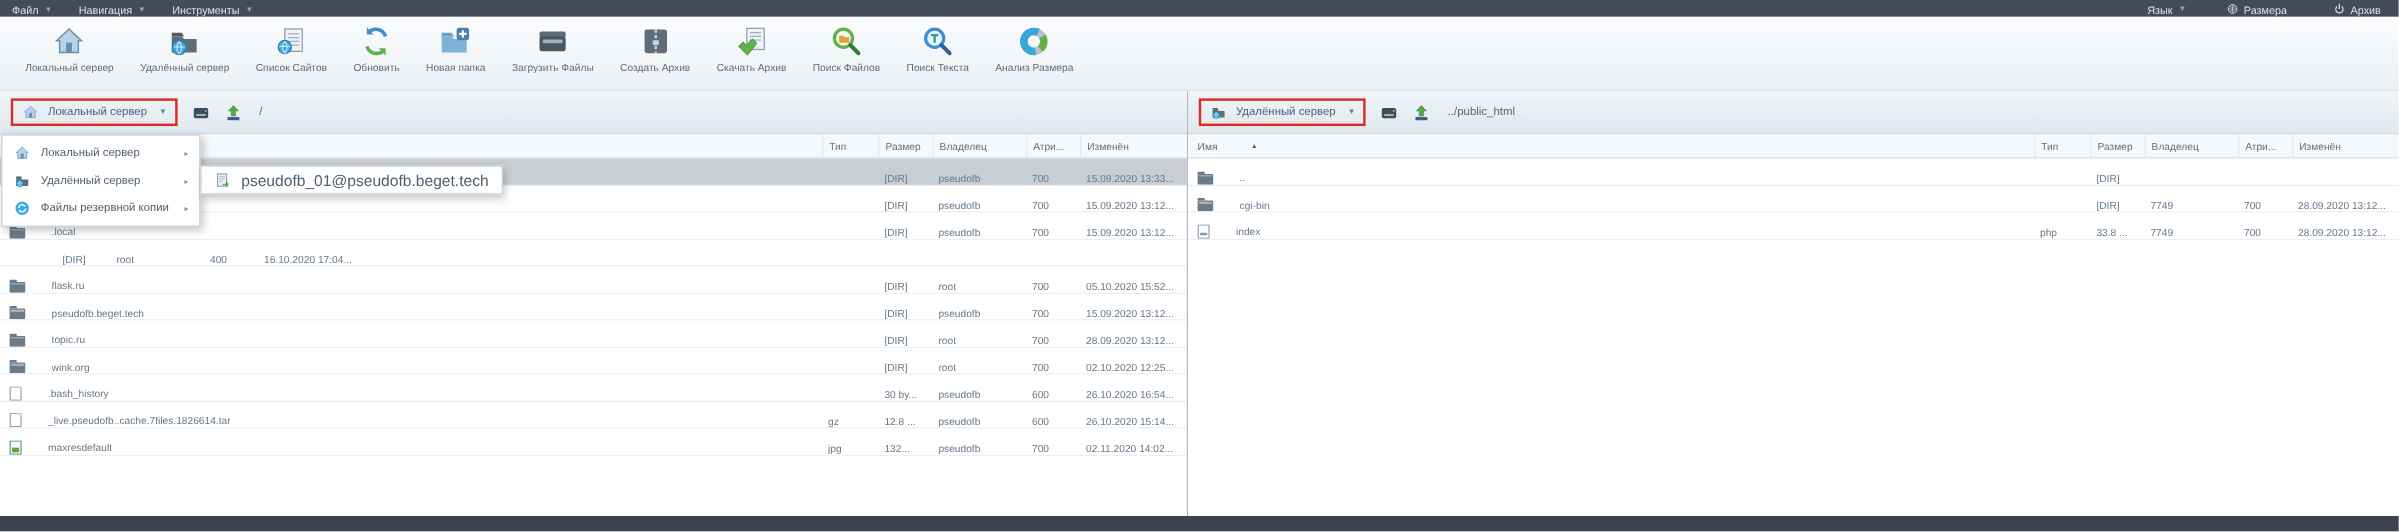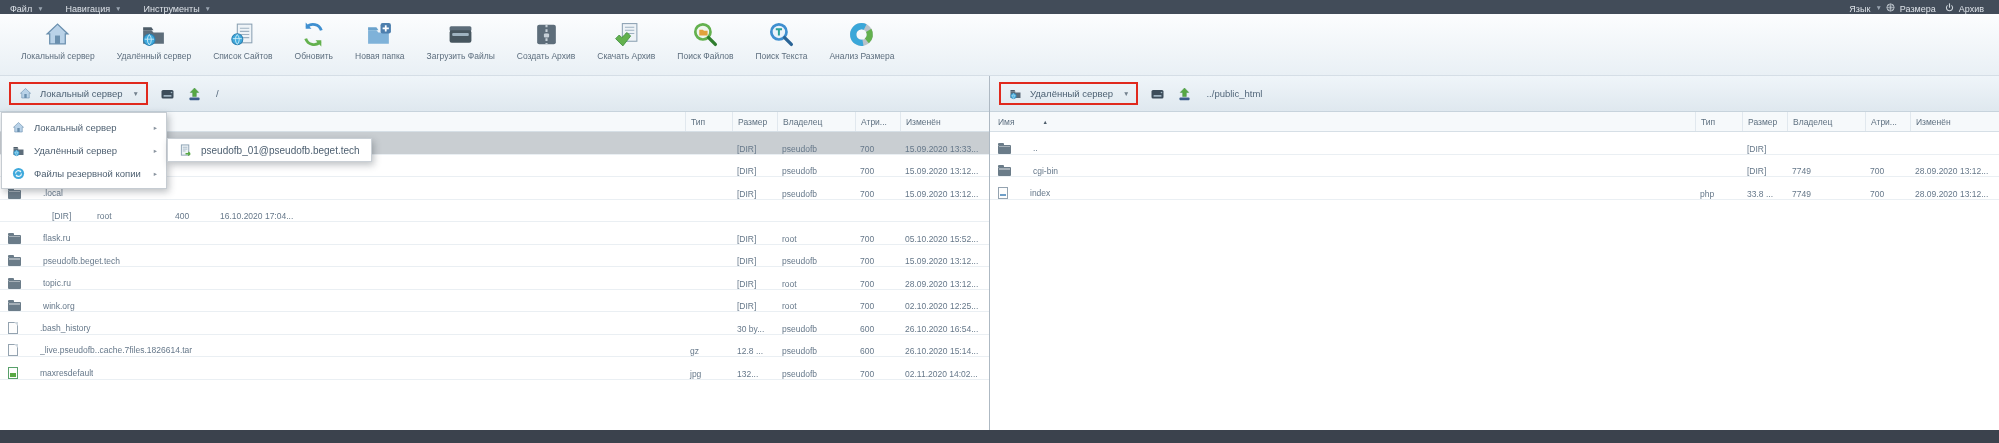--- a/index.html
+++ b/index.html
@@ -3,21 +3,21 @@
 <meta charset="utf-8">
 <style>
   *{box-sizing:border-box;margin:0;padding:0}
   body{width:1999px;height:443px;font-family:"Liberation Sans",sans-serif;background:#fff;overflow:hidden;position:relative}
 
   
   .topbar{height:14px;background:#424c59;display:flex;align-items:flex-end;padding:0 10px;font-size:9px;color:#dde2e8}
   .tb-left{display:flex;gap:22px}
   .tb-menu{display:flex;align-items:center;gap:5px;cursor:default}
   .tb-caret{font-size:6.5px;color:#9aa5b1;line-height:1}
-  .tb-right{margin-left:auto;display:flex;gap:4px;align-items:center}
+  .tb-right{margin-left:auto;display:flex;gap:34px;align-items:center}
   .tb-right .tb-menu svg{width:9px;height:9px}
 
   
   .toolbar{height:62px;background:linear-gradient(#fcfdfe,#e9f0f5);border-bottom:1px solid #d5dee6;display:flex;align-items:flex-start;padding:5px 10px 0}
   .tool-btn{display:flex;flex-direction:column;align-items:center;gap:3px;padding:2px 11px;font-size:8.5px;color:#5d6e7e;white-space:nowrap;cursor:default}
   .tool-btn .tico{width:27px;height:27px;display:block}
   .tool-btn .tico svg{width:100%;height:100%}
 
   
   .main{display:flex;height:354px}
@@ -61,21 +61,21 @@
   .icon-image::after{content:"";position:absolute;left:1px;bottom:1px;width:6px;height:4px;background:#58a944}
   .icon-file-code{width:10px;height:12px;background:#fdfdfd;border:1px solid #94a3b0}
   .icon-file-code::after{content:"";position:absolute;left:1px;bottom:2px;width:6px;height:2px;background:#6f9fc8}
 
   
   .ctx-menu{position:absolute;left:1px;top:36px;width:166px;background:#fff;border:1px solid #c6ccd2;box-shadow:2px 3px 7px rgba(40,50,60,.3);padding:3px 0;z-index:20}
   .ctx-item{height:23px;display:flex;align-items:center;gap:8px;padding:0 9px;font-size:9.5px;color:#4d5f70;cursor:default}
   .ctx-item .cico{width:15px;height:13px;flex:none}
   .ctx-item .cico svg{width:100%;height:100%}
   .ctx-item .sub-arrow{margin-left:auto;font-size:6.5px;color:#8b95a0}
-  .ctx-sub{position:absolute;left:167px;top:62px;height:24px;min-width:192px;background:#fff;border:1px solid #c9cfd5;box-shadow:2px 3px 7px rgba(40,50,60,.3);display:flex;align-items:center;gap:8px;padding:0 11px;font-size:10px;color:#4d5f70;z-index:21;white-space:nowrap}
+  .ctx-sub{position:absolute;left:167px;top:62px;height:24px;min-width:192px;background:#fff;border:1px solid #c9cfd5;box-shadow:2px 3px 7px rgba(40,50,60,.3);display:flex;align-items:center;gap:8px;padding:0 11px;font-size:13px;color:#4d5f70;z-index:21;white-space:nowrap}
   .ctx-sub .cico{width:14px;height:13px}
   .ctx-sub .cico svg{width:100%;height:100%}
 
   
   .bottombar{height:13px;background:#3b424d}
 </style>
 </head>
 <body>
 
 <div class="topbar">

